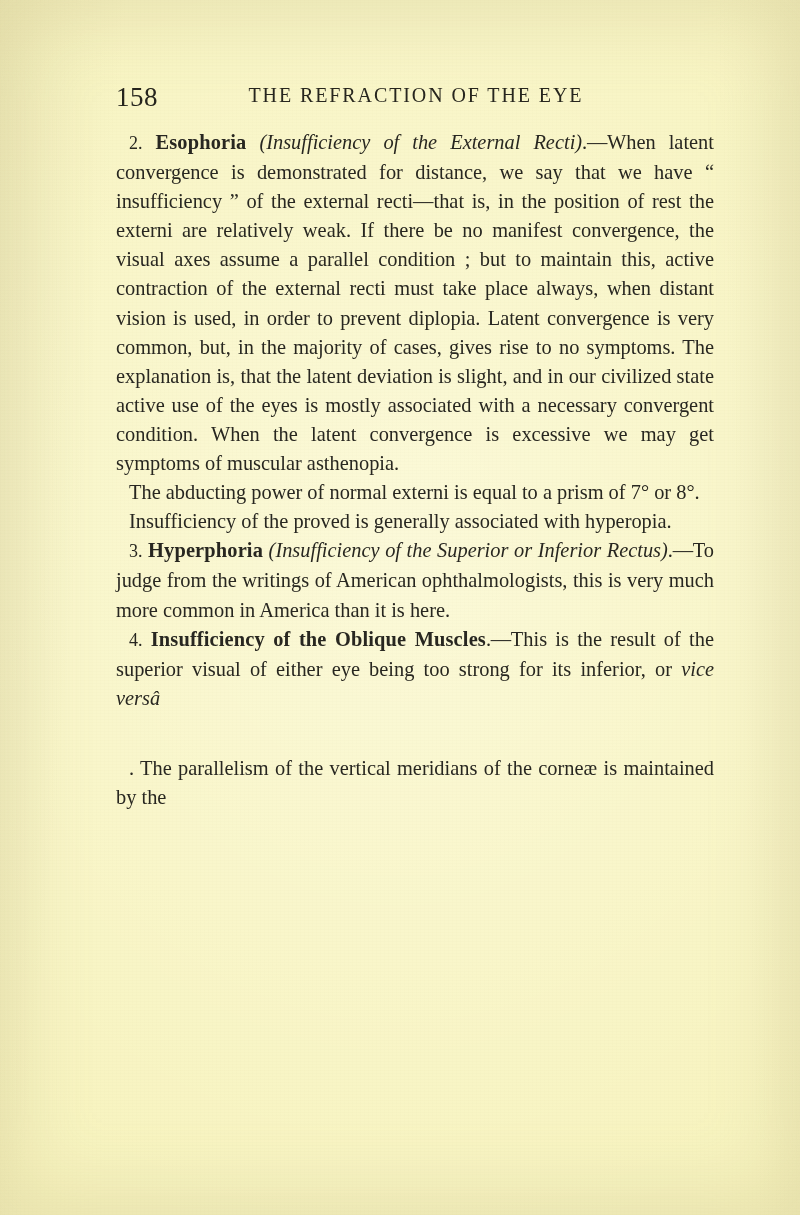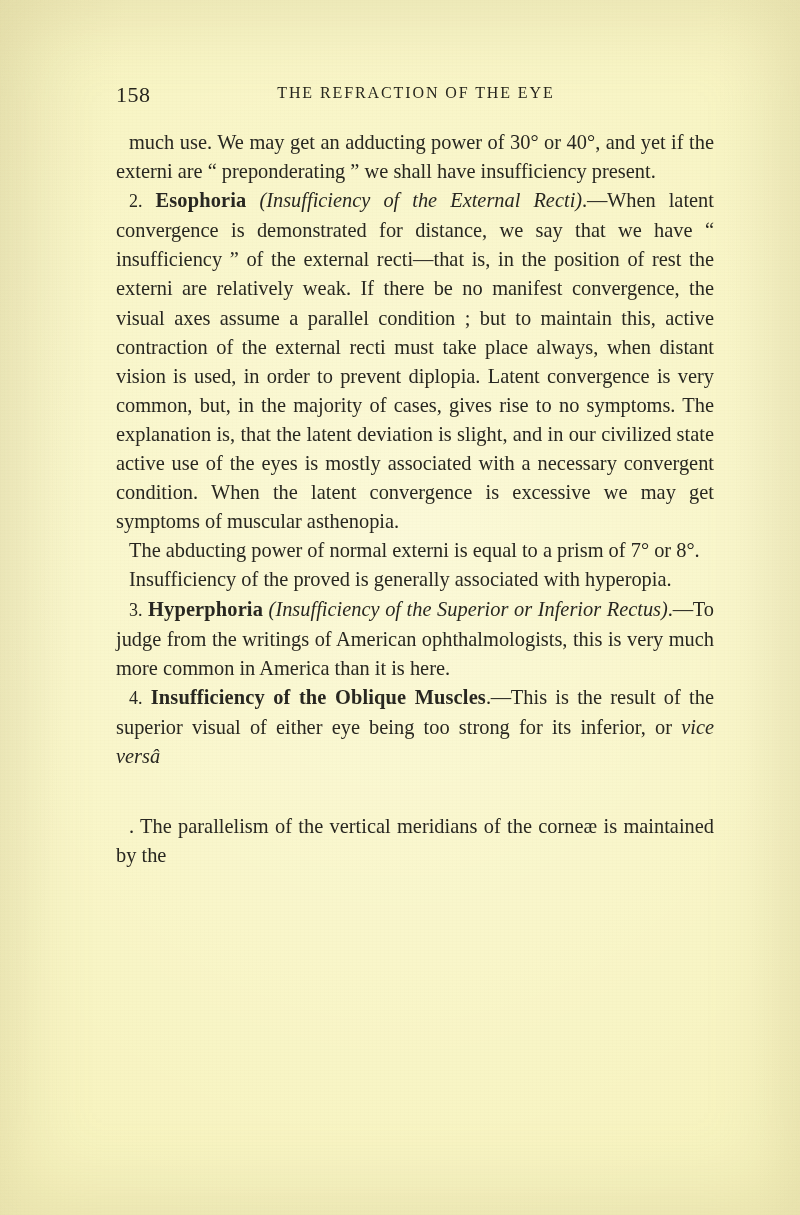--- a/index.html
+++ b/index.html
@@ -27,31 +27,31 @@
     position: absolute;
     left: 116px;
     top: 82px;
     width: 598px;
     height: 24px;
   }
   .folio {
     position: absolute;
     left: 0;
     top: 0;
-    font-size: 22px;
+    font-size: 27px;
     letter-spacing: 0.5px;
     color: #25241d;
   }
   .runtitle {
     position: absolute;
     left: 0;
     top: 2px;
     width: 598px;
     text-align: center;
-    font-size: 16px;
+    font-size: 20px;
     letter-spacing: 1.9px;
     color: #26251e;
     text-indent: 1.9px;
   }
 
   
   .textblock {
     position: absolute;
     left: 116px;
     top: 128px;
@@ -129,21 +129,20 @@
 
 <div class="page" style="background-color: rgb(247, 243, 189); color: rgb(39, 38, 32);">
 
   <div class="runhead">
     <span class="folio">158</span>
     <span class="runtitle">THE REFRACTION OF THE EYE</span>
   </div>
 
   <div class="textblock">
 
-    <p><span>much use. We may get an adducting power of 30° or 40°, and yet if the externi are “ preponderating ” we shall have insufficiency present.</span></p>
 
     <p><span class="num">2.</span>&nbsp;<b class="hd">Esophoria</b>&nbsp;<i class="it">(Insufficiency of the External Recti)</i><span class="dash">.—</span><span>When latent convergence is demonstrated for distance, we say that we have “ insufficiency ” of the external recti—that is, in the position of rest the externi are relatively weak. If there be no manifest convergence, the visual axes assume a parallel condition ; but to maintain this, active contraction of the external recti must take place always, when distant vision is used, in order to prevent diplopia. Latent convergence is very common, but, in the majority of cases, gives rise to no symptoms. The explanation is, that the latent deviation is slight, and in our civilized state active use of the eyes is mostly associated with a necessary convergent condition. When the latent convergence is excessive we may get symptoms of muscular asthenopia.</span></p>
 
 
     <p><span>The abducting power of normal externi is equal to a prism of 7° or 8°.</span></p>
 
     <p><span>Insufficiency of the proved is generally associated with hyperopia.</span></p>
 
     <p><span class="num">3.</span>&nbsp;<b class="hd">Hyperphoria</b>&nbsp;<i class="it">(Insufficiency of the Superior or Inferior Rectus)</i><span class="dash">.—</span><span>To judge from the writings of American ophthalmologists, this is very much more common in America than it is here.</span></p>
 

